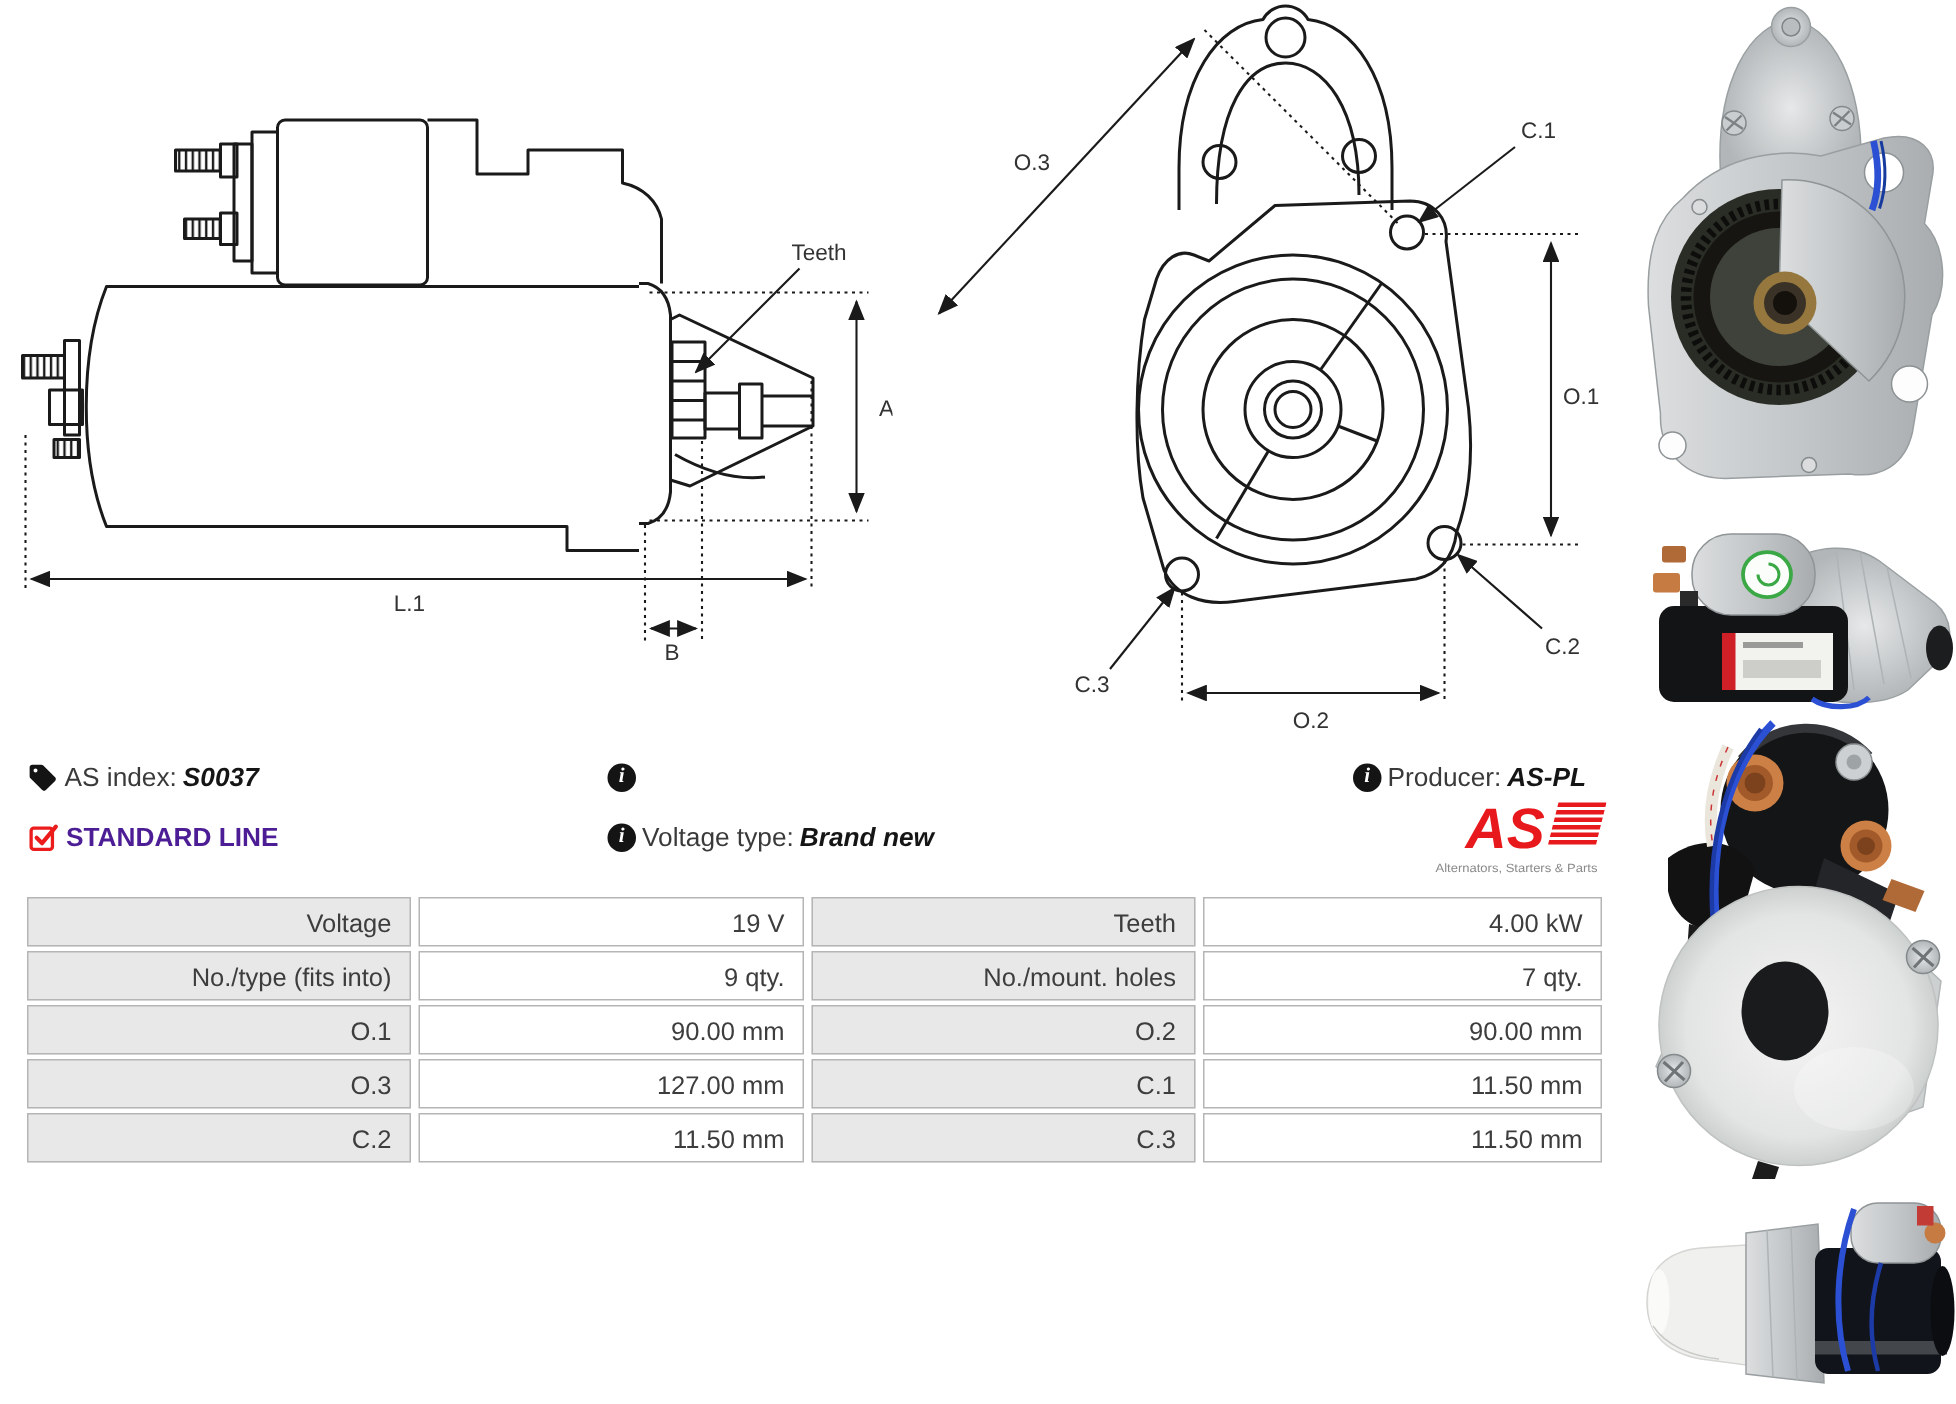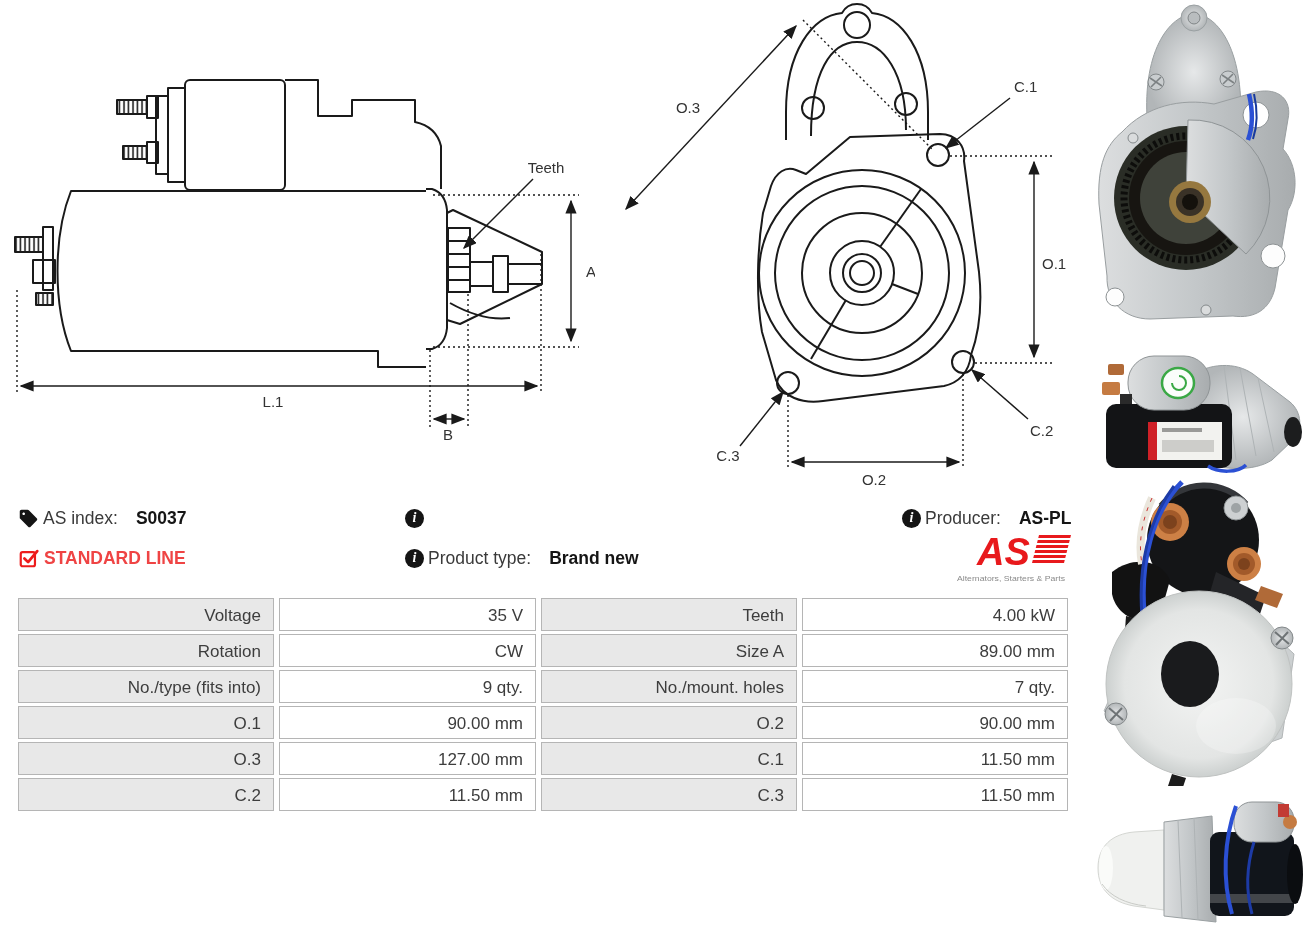--- a/index.html
+++ b/index.html
@@ -2,22 +2,22 @@
 <html><head>
 <meta charset="utf-8">
 <style>
   html,body{margin:0;padding:0;background:#fff;}
   .page{position:relative;width:1304px;height:936px;background:#ffffff;
         font-family:"Liberation Sans",sans-serif;overflow:hidden;}
 
   
   .info{position:absolute;display:flex;align-items:center;gap:4px;
         font-size:17.5px;color:#3a3a3a;height:24px;white-space:nowrap;}
-  .info b{color:#151515;margin-left:14px;}
-  .info .red{color:#ef4444;font-weight:bold;}
+  .info b{color:#151515;margin-left:0;font-style:italic;}
+  .info .red{color:#4c1d95;font-weight:bold;}
   .inf-ic{width:19px;height:19px;border-radius:50%;background:#141414;color:#fff;
           display:inline-flex;align-items:center;justify-content:center;
           font:bold italic 14px "Liberation Serif",serif;flex:0 0 auto;}
 
   
   table.spec{position:absolute;left:13px;top:595px;border-collapse:separate;
              border-spacing:5px 3px;table-layout:fixed;}
   table.spec td{border:1px solid #b5b5b5;font-size:17px;color:#3d3d3d;
                 text-align:right;vertical-align:top;box-sizing:border-box;
                 padding:6px 12px 4px 8px;line-height:21px;height:27px;}
@@ -172,21 +172,21 @@
     </svg>
     <span class="red">STANDARD LINE</span>
   </div>
 
   <div class="info" style="left:405px;top:506px">
     <span class="inf-ic">i</span>
   </div>
 
   <div class="info" style="left:405px;top:546px">
     <span class="inf-ic">i</span>
-    <span>Product type:</span>
+    <span>Voltage type:</span>
       <b>Brand new</b>
   </div>
 
   <div class="info" style="left:902px;top:506px">
     <span class="inf-ic">i</span>
     <span>Producer:</span>
       <b>AS-PL</b>
   </div>
 
   <svg class="abs" style="left:953px;top:527px" width="118" height="60" viewBox="0 0 118 60">
@@ -205,29 +205,23 @@
   <table class="spec">
     <colgroup>
         <col style="width:256px">
         <col style="width:257px">
         <col style="width:256px">
         <col style="width:266px">
       </colgroup>
     <tbody>
       <tr>
         <td class="lb">Voltage</td>
-        <td class="vl">35 V</td>
+        <td class="vl">19 V</td>
         <td class="lb">Teeth</td>
         <td class="vl">4.00 kW</td>
-      </tr>
-      <tr>
-        <td class="lb">Rotation</td>
-        <td class="vl">CW</td>
-        <td class="lb">Size A</td>
-        <td class="vl">89.00 mm</td>
       </tr>
       <tr>
         <td class="lb">No./type (fits into)</td>
         <td class="vl">9 qty.</td>
         <td class="lb">No./mount. holes</td>
         <td class="vl">7 qty.</td>
       </tr>
       <tr>
         <td class="lb">O.1</td>
         <td class="vl">90.00 mm</td>

